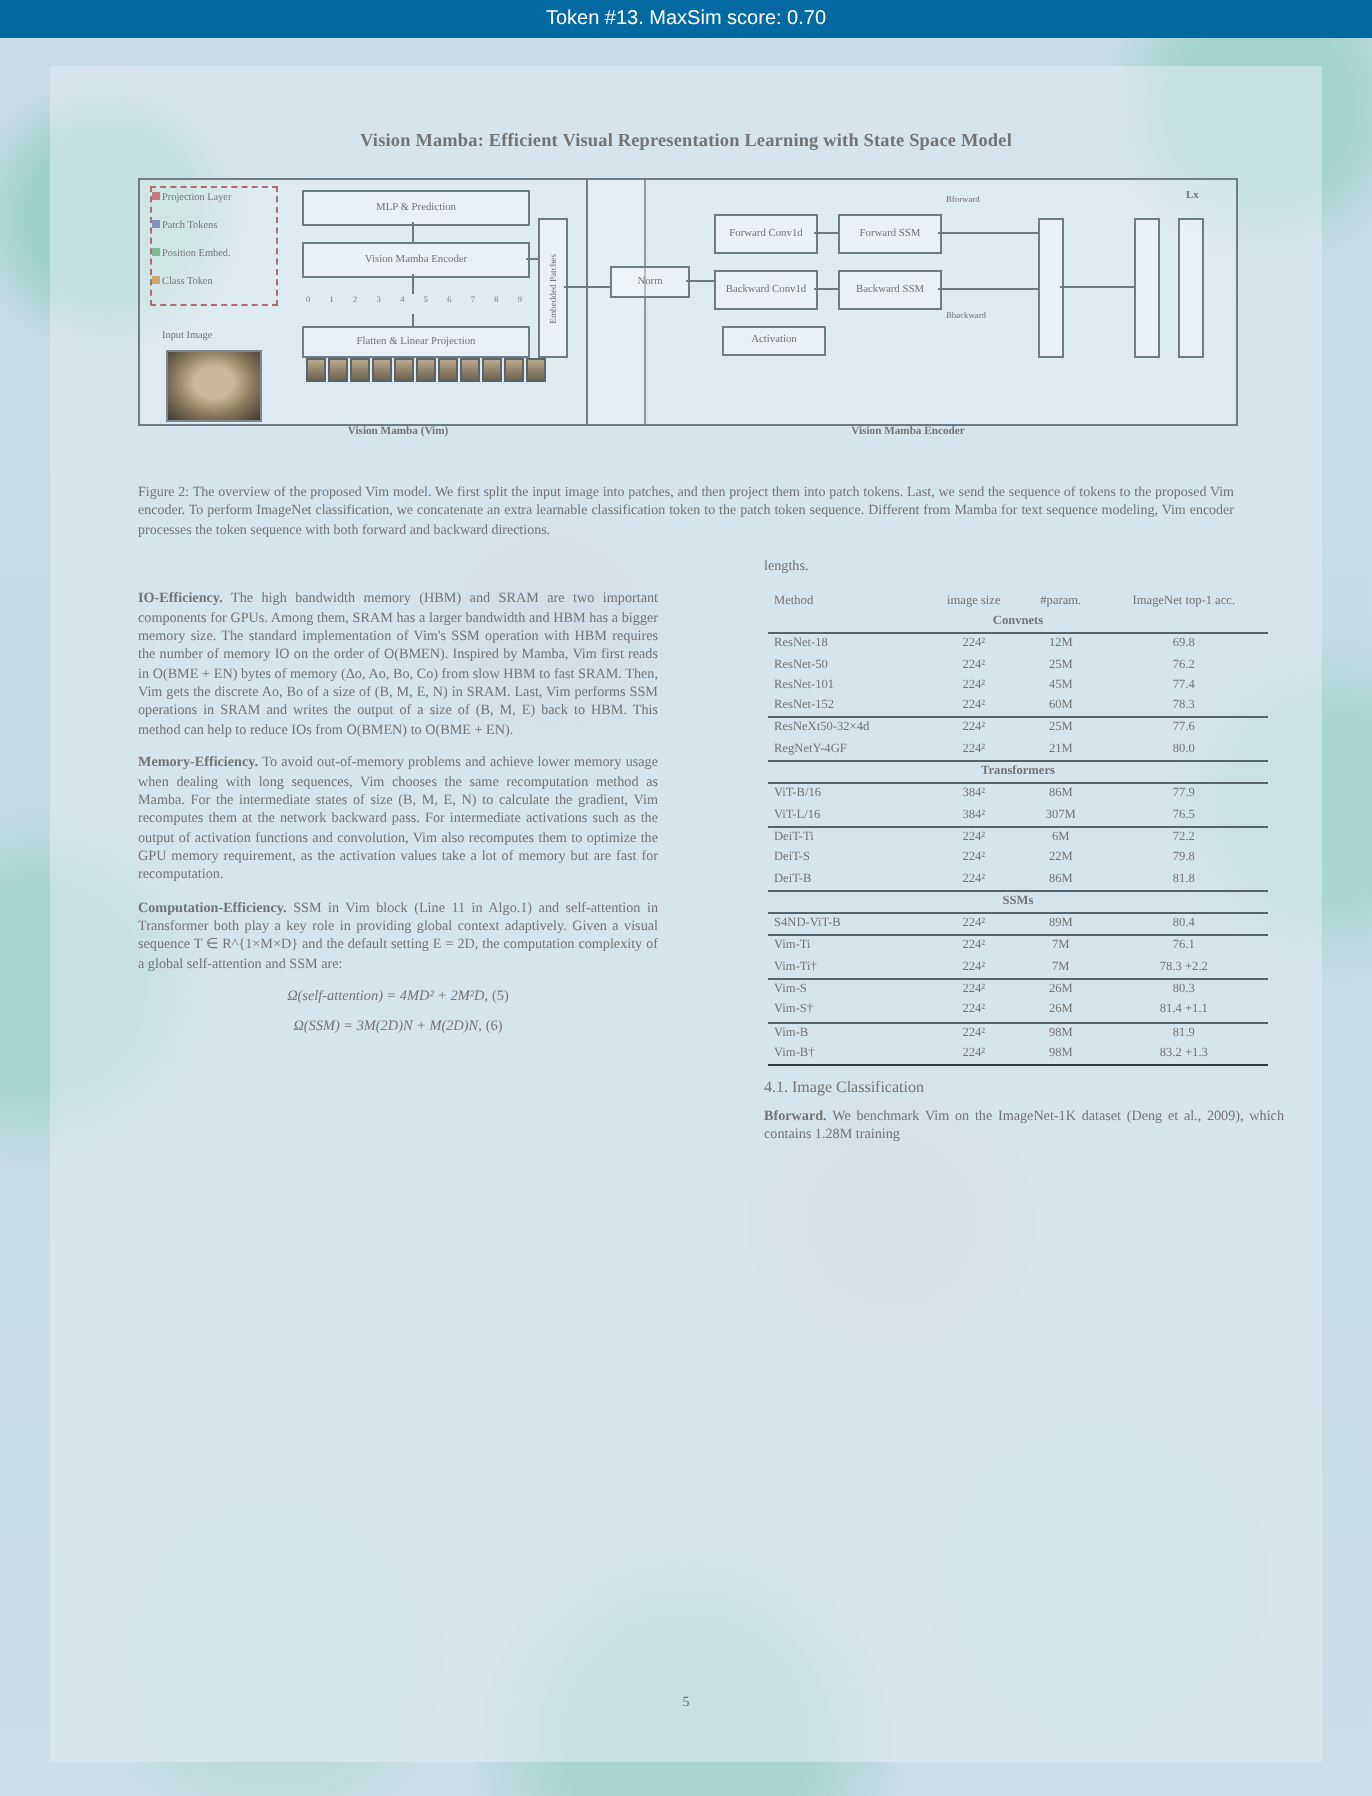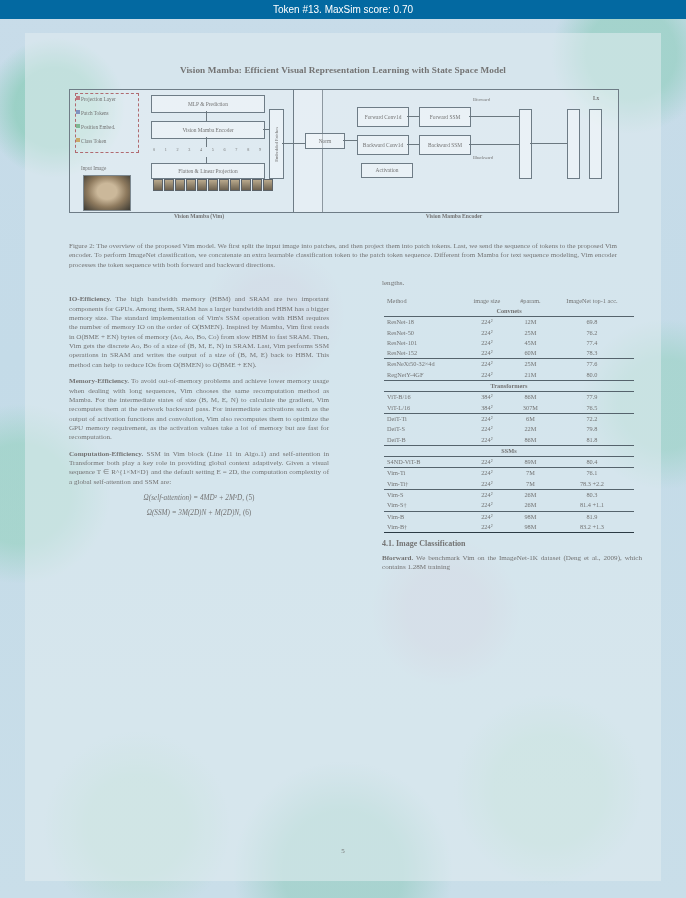--- a/index.html
+++ b/index.html
@@ -79,21 +79,21 @@
     width:260px;font-size:7.1px;line-height:1.32;text-align:justify;
   }
   .colL{position:absolute;left:0;top:16px;}
   .colR{position:absolute;left:273px;top:0;margin-left:40px;}
   .cap{
     font-size:7.0px;line-height:1.35;text-align:justify;margin-bottom:9px;
   }
   p{margin:0 0 7px 0;}
   .run{font-weight:bold;}
   h2.sec{font-size:10px;font-weight:bold;margin:2px 0 8px 0;}
-  h3.sub{font-size:8px;font-weight:bold;margin:6px 0 4px 0;}
+  h3.sub{font-size:8px;font-weight:normal;margin:6px 0 4px 0;}
   .eq{
     display:flex;align-items:center;justify-content:center;gap:2px;
     font-size:7.2px;font-style:italic;margin:5px 0;
   }
   .eqn{font-style:normal;}
   
   table.res{
     border-collapse:collapse;width:250px;font-size:6.3px;margin:2px 0 6px 2px;
   }
   table.res td,table.res th{padding:1px 3px;text-align:center;}

